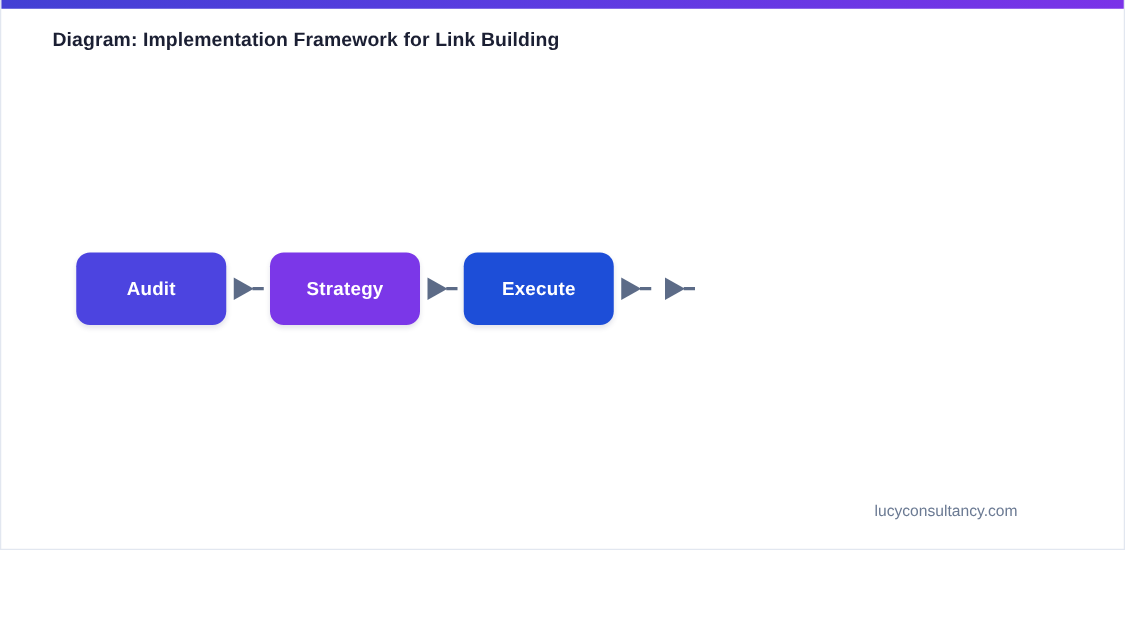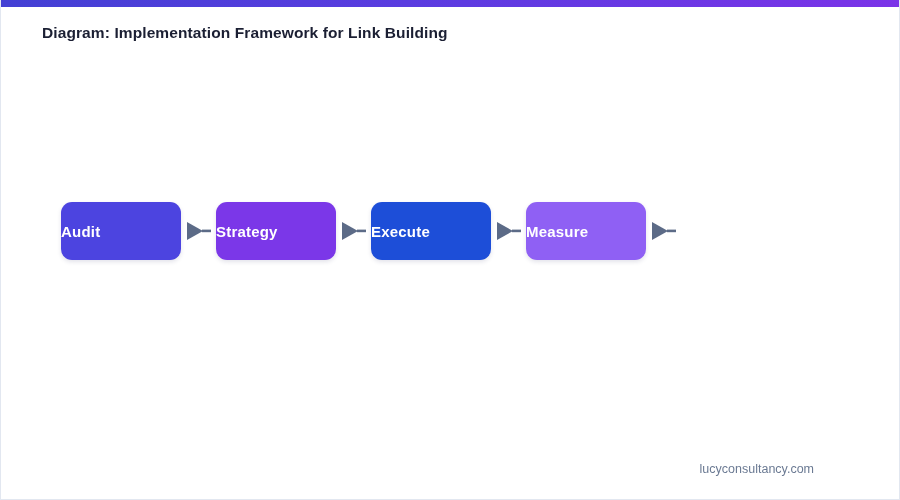--- a/index.html
+++ b/index.html
@@ -12,21 +12,21 @@
     height: 500px;
     background: #ffffff;
     font-family: "Liberation Sans", sans-serif;
     overflow: hidden;
   }
 
   .page-card {
     position: relative;
     box-sizing: border-box;
     width: 900px;
-    height: 500px;
+    height: 440px;
     background: #ffffff;
     border: 1px solid #e2e7f0;
     border-top: none;
     overflow: hidden;
   }
 
   .accent-bar {
     position: absolute;
     top: 0;
     left: 0;
@@ -54,20 +54,21 @@
     align-items: center;
   }
 
   .node {
     box-sizing: border-box;
     width: 120px;
     height: 58px;
     border-radius: 11px;
     display: flex;
     align-items: center;
+    justify-content: center;
     box-shadow: 0 2px 4px rgba(40, 40, 90, 0.13);
   }
 
   .node-label {
     color: #ffffff;
     font-size: 15px;
     font-weight: bold;
     letter-spacing: 0.2px;
     white-space: nowrap;
   }
@@ -130,23 +131,20 @@
       <span class="node-label" style="color: rgb(255, 255, 255);">Execute</span>
     </div>
 
     <div class="connector">
       <svg width="26" height="22" viewBox="0 0 26 22" aria-hidden="true">
         <path d="M1 2 L17 11 L1 20 Z" fill="#5c6b87"></path>
         <rect x="16" y="9.6" width="9" height="2.6" fill="#5c6b87"></rect>
       </svg>
     </div>
 
-    <div class="node" style="background: rgb(143, 96, 244);">
-      <span class="node-label" style="color: rgb(255, 255, 255);">Measure</span>
-    </div>
 
     <div class="connector">
       <svg width="26" height="22" viewBox="0 0 26 22" aria-hidden="true">
         <path d="M1 2 L17 11 L1 20 Z" fill="#5c6b87"></path>
         <rect x="16" y="9.6" width="9" height="2.6" fill="#5c6b87"></rect>
       </svg>
     </div>
 
 
   </div>

